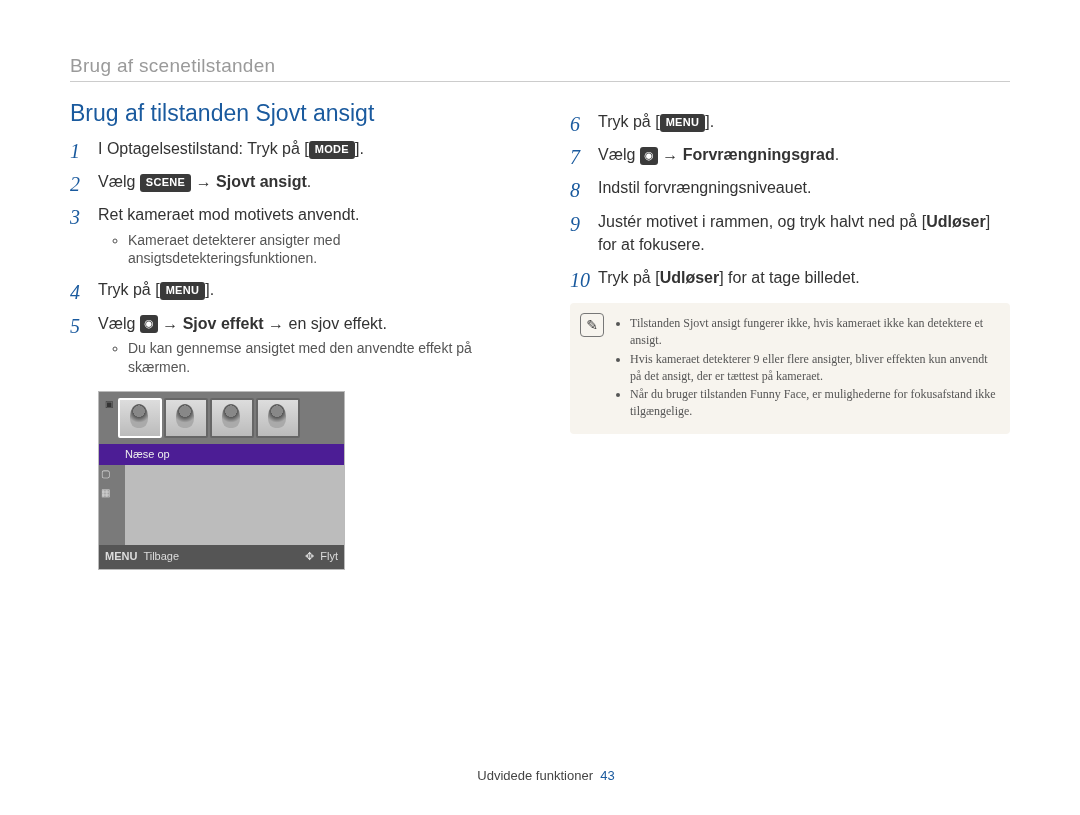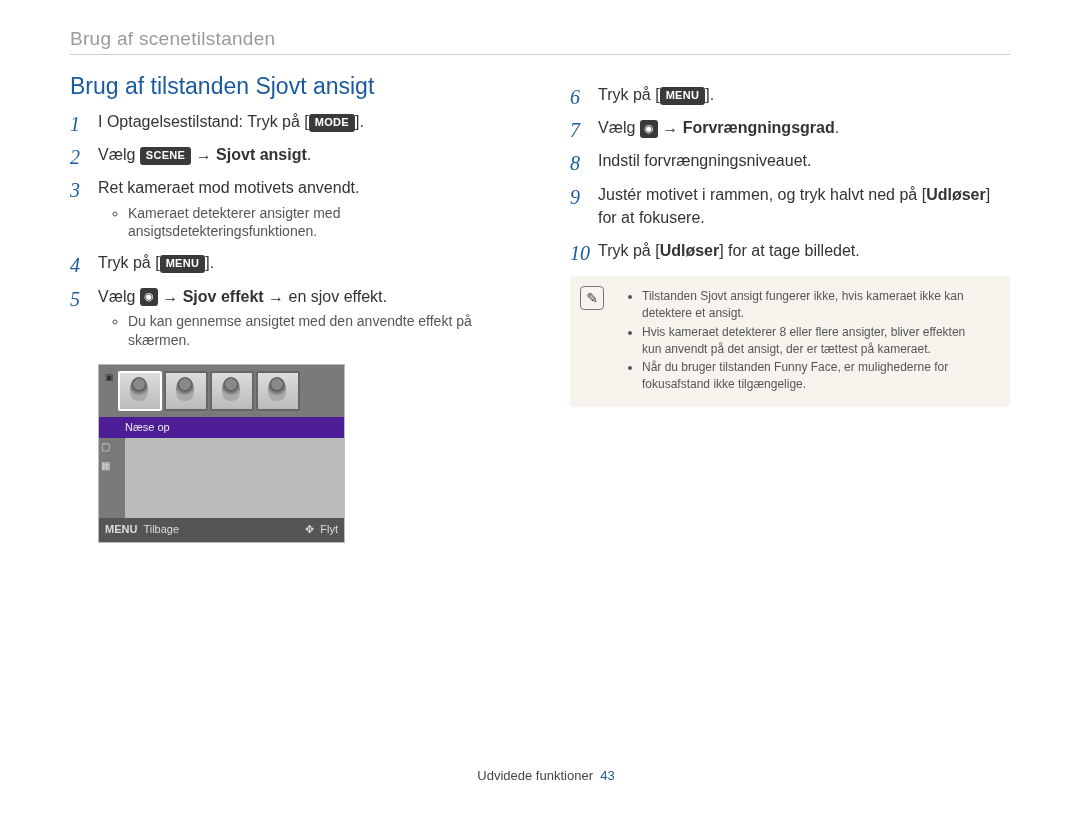--- a/index.html
+++ b/index.html
@@ -9,21 +9,21 @@
     font-family: Arial, Helvetica, sans-serif;
     color: #333;
     width: 1080px;
     height: 815px;
   }
   .page {
     position: relative;
     width: 1080px;
     height: 815px;
     box-sizing: border-box;
-    padding: 28px 70px 40px 70px;
+    padding: 55px 70px 40px 70px;
   }
   .breadcrumb {
     font-size: 19px;
     color: #9a9a9a;
     font-weight: 300;
     letter-spacing: 0.3px;
     margin-bottom: 4px;
   }
   .rule {
     border: none;
@@ -184,21 +184,21 @@
     justify-content: center;
     flex-shrink: 0;
   }
   .note-box ul {
     margin: 0;
     padding-left: 16px;
     font-size: 12px;
     color: #555;
     line-height: 1.4;
   }
-  .note-box ul li { margin: 2px 12px; }
+  .note-box ul li { margin: 2px 0; font-family: Liberation Serif, serif; }
   .footer {
     position: absolute;
     bottom: 32px;
     left: 12px; right: 0;
     text-align: center;
     font-size: 13px;
     color: #444;
   }
   .footer .pg { color: #1a5a9e; }
   ol.steps.continue { counter-reset: step 5; }
@@ -288,21 +288,21 @@
         </li>
         <li>
           <span>Tryk på [</span><span class="bold">Udløser</span><span>] for at tage billedet.</span>
         </li>
       </ol>
 
       <div class="note-box">
         <div class="note-icon">✎</div>
         <ul>
           <li>Tilstanden Sjovt ansigt fungerer ikke, hvis kameraet ikke kan detektere et ansigt.</li>
-          <li>Hvis kameraet detekterer 8 eller flere ansigter, bliver effekten kun anvendt på det ansigt, der er tættest på kameraet.</li>
+          <li>Hvis kameraet detekterer 9 eller flere ansigter, bliver effekten kun anvendt på det ansigt, der er tættest på kameraet.</li>
           <li>Når du bruger tilstanden Funny Face, er mulighederne for fokusafstand ikke tilgængelige.</li>
         </ul>
       </div>
     </div>
 
   </div>
 
   <div class="footer">
     <span>Udvidede funktioner</span>&nbsp;&nbsp;<span class="pg">43</span>
   </div>

